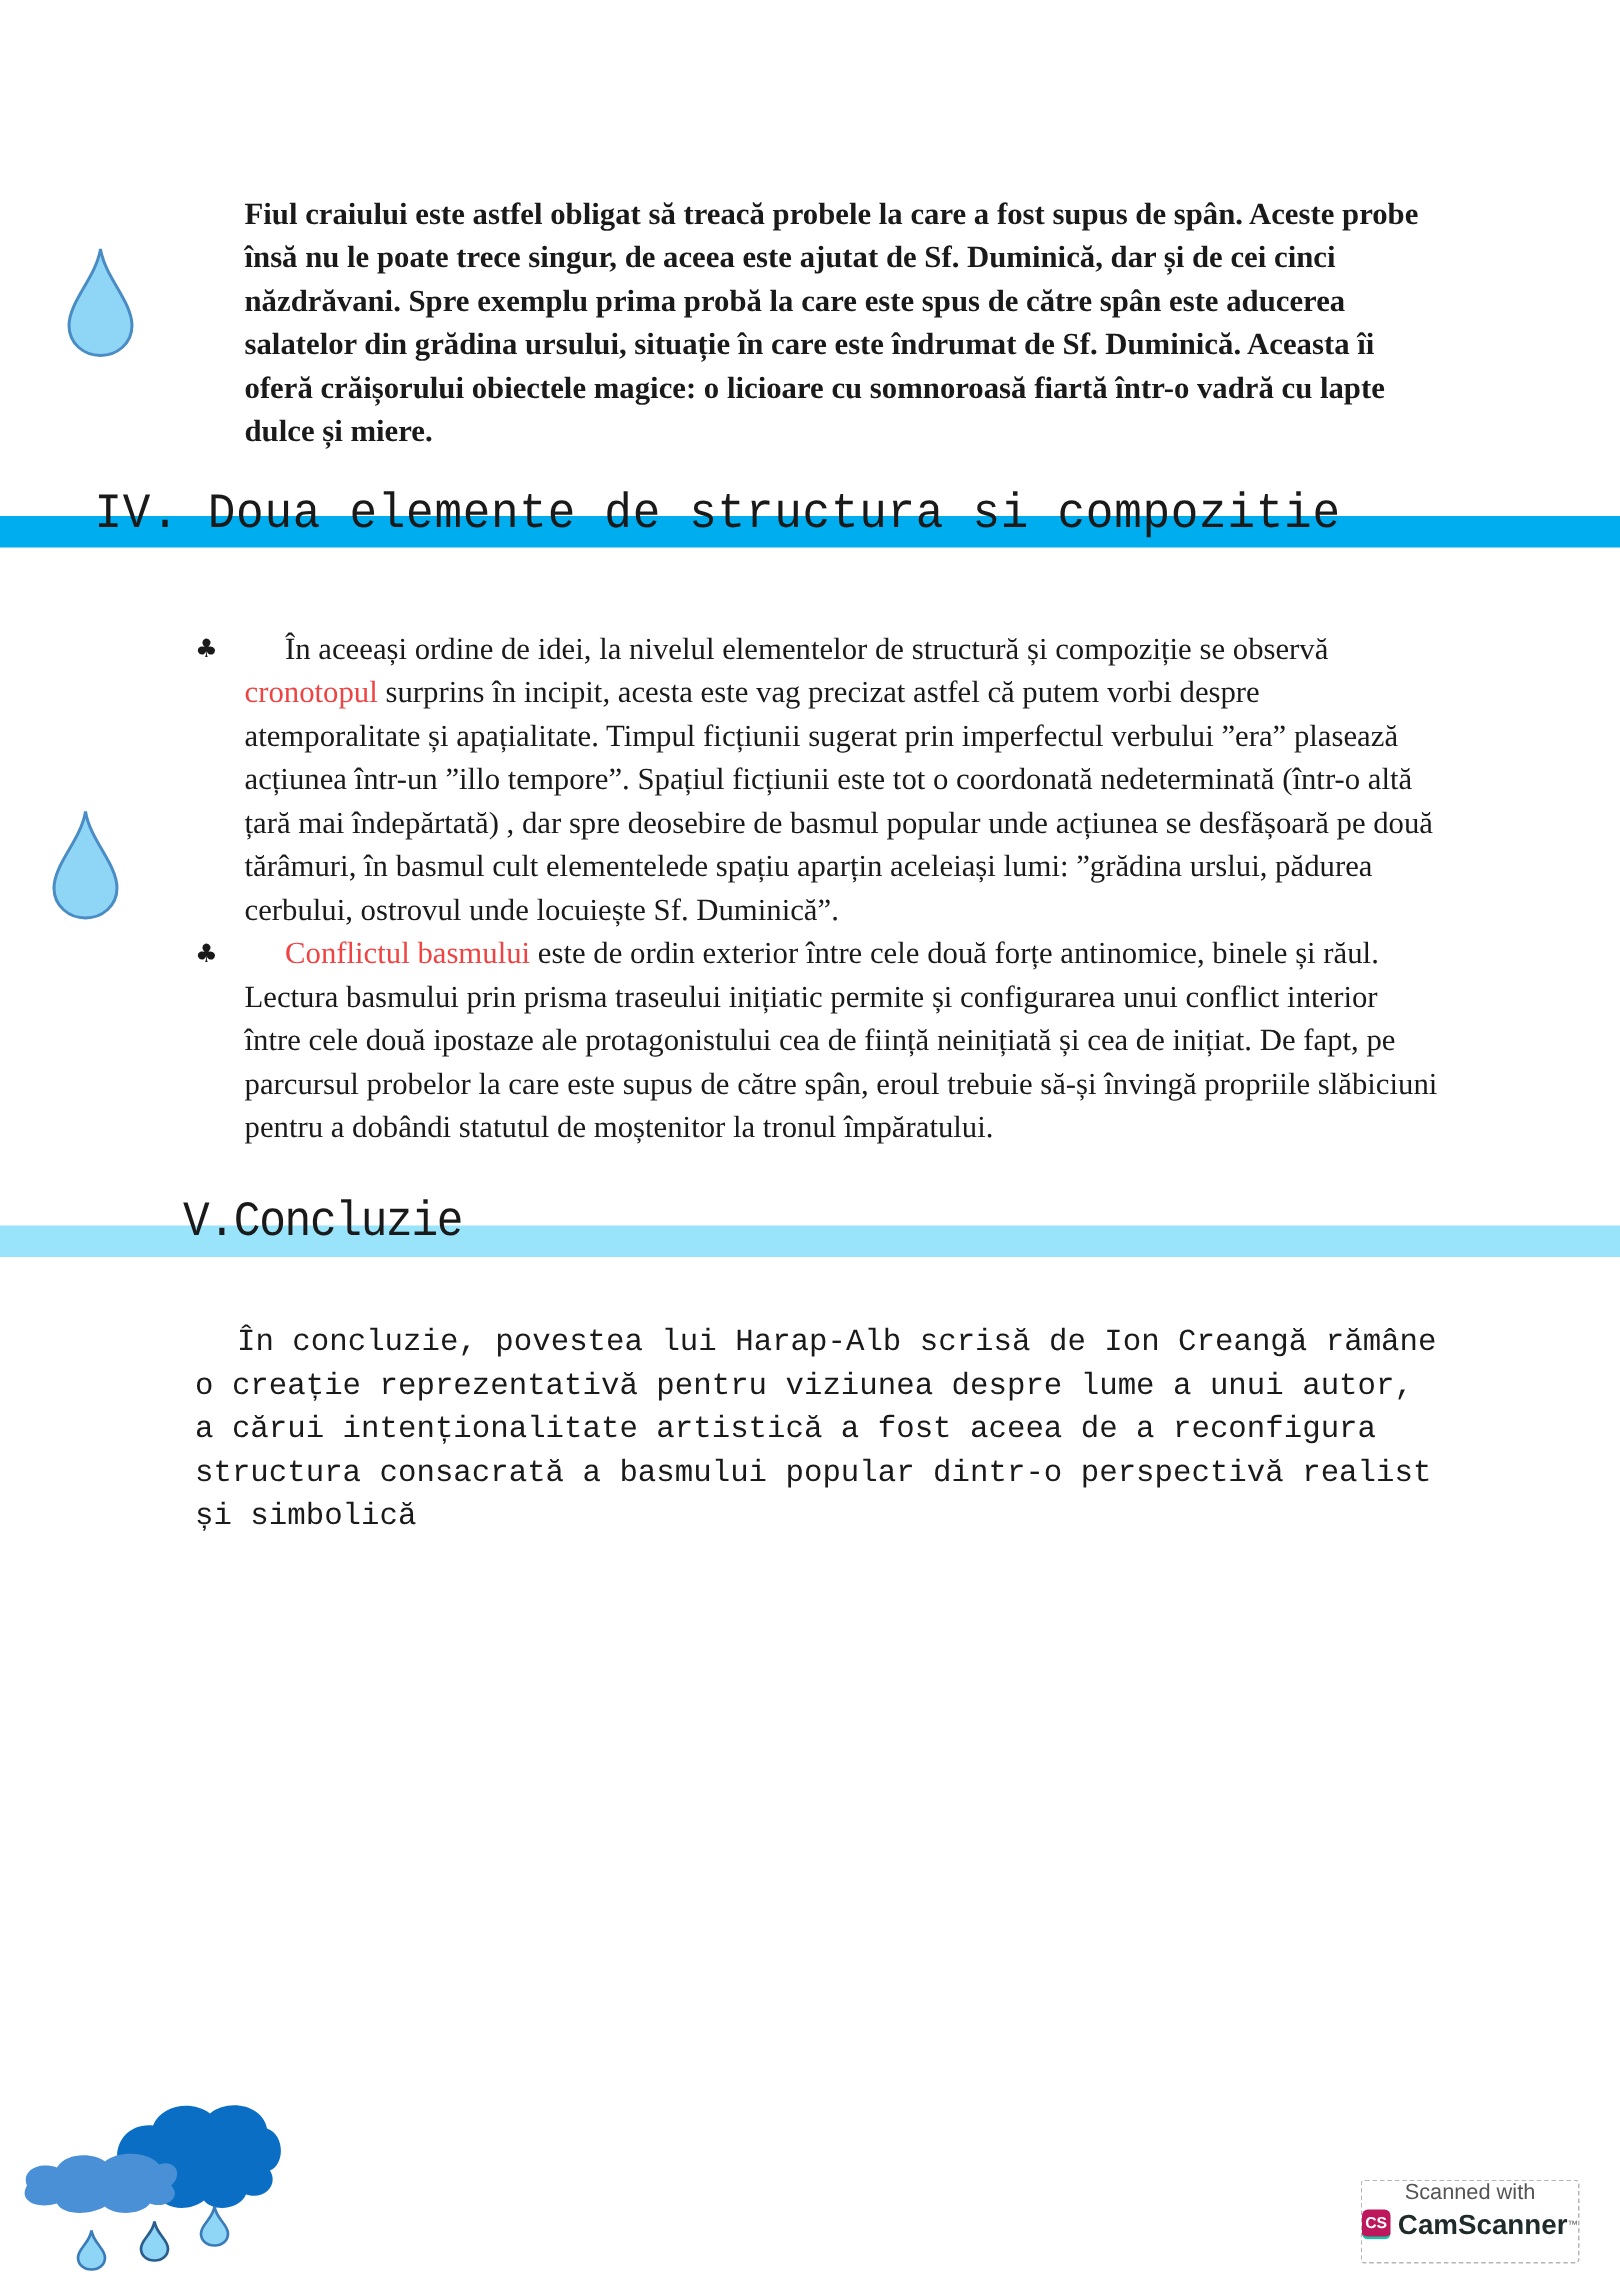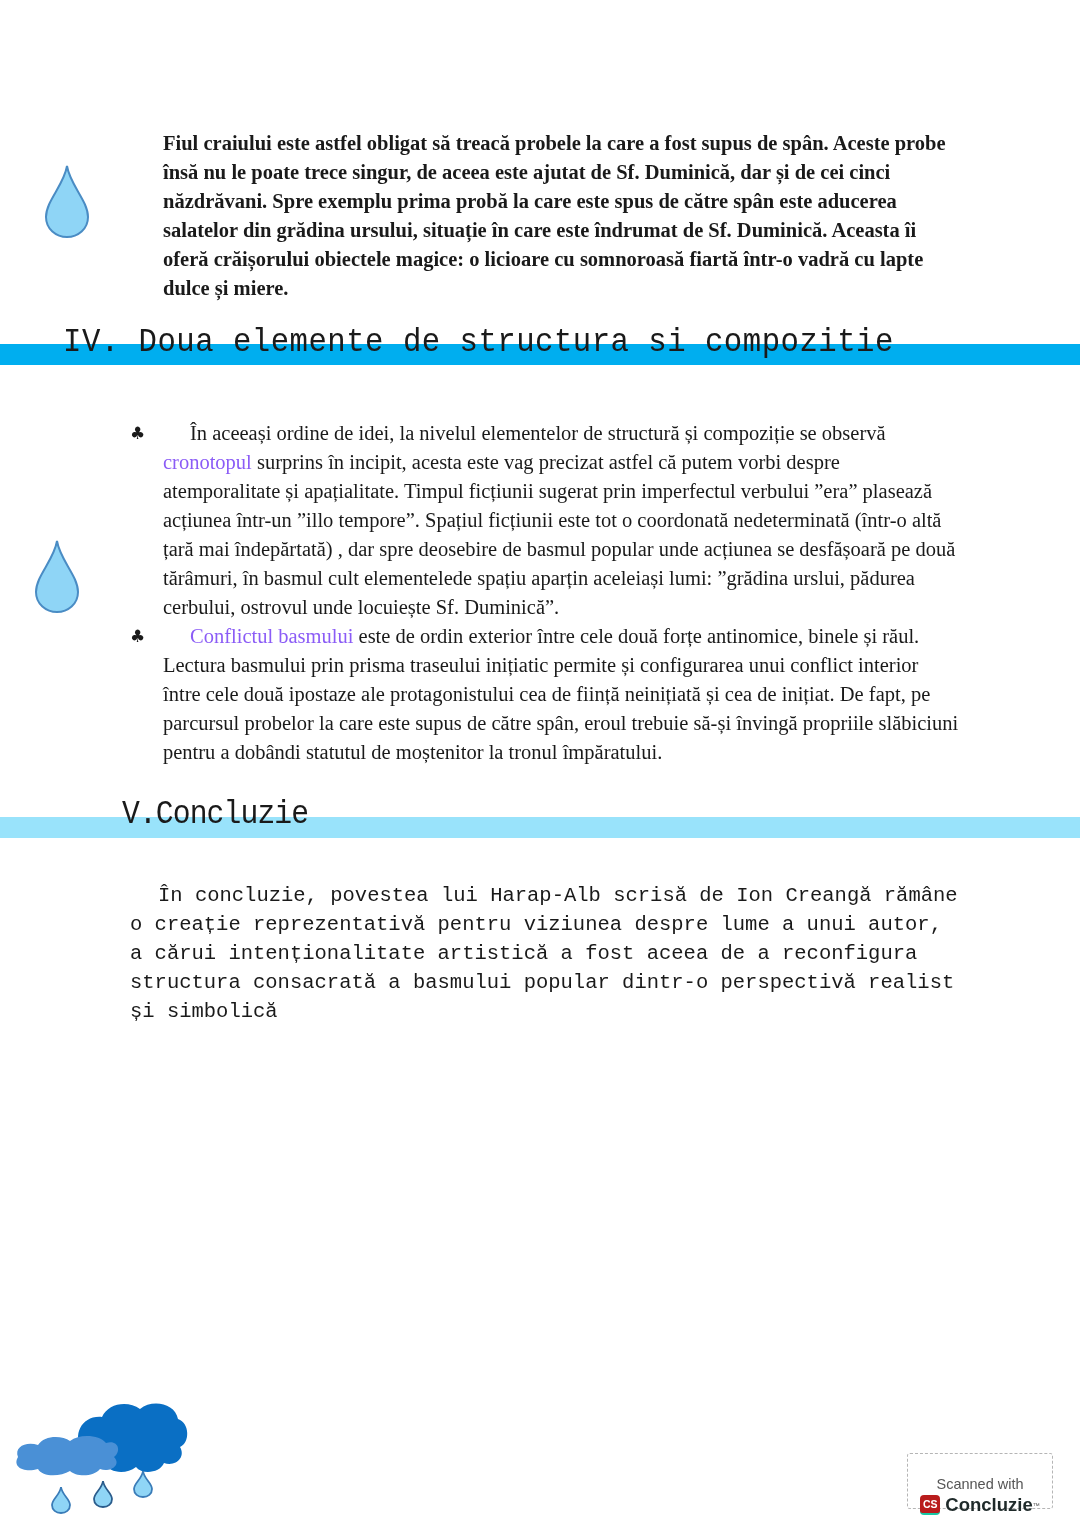--- a/index.html
+++ b/index.html
@@ -10,29 +10,29 @@
   .band { position:absolute; left:0; width:1080px; }
   .band1 { top:344px; height:21px; background:#00aeef; }
   .band2 { top:817px; height:21px; background:#99e3fb; }
   .heading { position:absolute; font-family:"Liberation Mono", "DejaVu Sans Mono", monospace; color:#1a1a1a; }
   .h4 { left:63px; top:324px; font-size:33px; letter-spacing:0.5px; transform:scaleX(0.93); transform-origin:left; }
   .h5 { left:122px; top:796px; font-size:33px; letter-spacing:-1px; transform:scaleX(0.9); transform-origin:left; }
   .bullets { position:absolute; left:130px; top:419px; width:830px; }
   .bullet { position:relative; padding-left:33px; font-size:20.5px; line-height:29px; margin-bottom:0; }
   .bullet .club { position:absolute; left:0; top:0; font-size:17px; font-family:"DejaVu Sans", sans-serif; }
   .bullet .indent { display:inline-block; width:27px; }
-  .hl { color:#8b5cf6; }
+  .hl { color:#ef4444; }
   .concl { left:130px; top:881px; width:830px;font-family:Liberation Mono, monospace; }
   .concl .indent { display:inline-block; width:28px; }
   .drop { position:absolute; }
   .cs-badge { position:absolute; left:907px; top:1453px; width:144px; height:54px; border:1.5px dashed #b5b5b5;
               border-radius:3px; font-family:"Liberation Sans", sans-serif; text-align:center; background:#fff; }
-  .cs-top { font-size:14.5px; color:#555; margin-top:22px; }
+  .cs-top { font-size:14.5px; color:#555; margin-top:0; }
   .cs-bottom { display:flex; align-items:center; justify-content:center; margin-top:2px; }
-  .cs-logo { width:20px; height:20px; background:#b91c1c; border-radius:4px; color:#fff; font-size:10.5px; font-weight:bold;
+  .cs-logo { width:20px; height:20px; background:#be185d; border-radius:4px; color:#fff; font-size:10.5px; font-weight:bold;
              display:flex; align-items:center; justify-content:center; margin-right:5px; border-bottom:2px solid #17c6a3; box-sizing:border-box; }
   .cs-name { font-size:18.5px; font-weight:bold; color:#1f2a2a; }
   .cs-tm { font-size:7px; vertical-align:top; color:#555; }
 </style>
 </head>
 <body>
 
 <div class="para p1">Fiul craiului este astfel obligat să treacă probele la care a fost supus de spân. Aceste probe însă nu le poate trece singur, de aceea este ajutat de Sf. Duminică, dar și de cei cinci năzdrăvani. Spre exemplu prima probă la care este spus de către spân este aducerea salatelor din grădina ursului, situație în care este îndrumat de Sf. Duminică. Aceasta îi oferă crăișorului obiectele magice: o licioare cu somnoroasă fiartă într-o vadră cu lapte dulce și miere.</div>
 
 <svg class="drop" style="left:44px;top:163px;" width="46" height="76" viewBox="0 0 46 76">
@@ -67,16 +67,16 @@
   <path d="M8 62 C4 52 16 46 28 50 C34 40 52 40 60 46 C70 38 90 40 96 48 C108 44 112 56 104 62 C112 70 100 78 90 74 C84 82 66 82 60 76 C50 82 32 82 28 74 C14 78 2 72 8 62 Z" fill="#4a90d6"></path>
   <path d="M51 92 C52 100 60 104 60 110 C60 115 56 118 51 118 C46 118 42 115 42 110 C42 104 50 100 51 92 Z" fill="#8fd5f6" stroke="#3a7cb8" stroke-width="1.8"></path>
   <path d="M93 86 C94 94 102 98 102 104 C102 109 98 112 93 112 C88 112 84 109 84 104 C84 98 92 94 93 86 Z" fill="#8fd5f6" stroke="#2a5c8c" stroke-width="1.8"></path>
   <path d="M133 76 C134 84 142 88 142 94 C142 99 138 102 133 102 C128 102 124 99 124 94 C124 88 132 84 133 76 Z" fill="#8fd5f6" stroke="#3a7cb8" stroke-width="1.8"></path>
 </svg>
 
 <div class="cs-badge">
   <div class="cs-top">Scanned with</div>
   <div class="cs-bottom">
     <div class="cs-logo">CS</div>
-    <span class="cs-name">Concluzie</span>
+    <span class="cs-name">CamScanner</span>
       <span class="cs-tm">™</span>
   </div>
 </div>
 
 </body></html>

